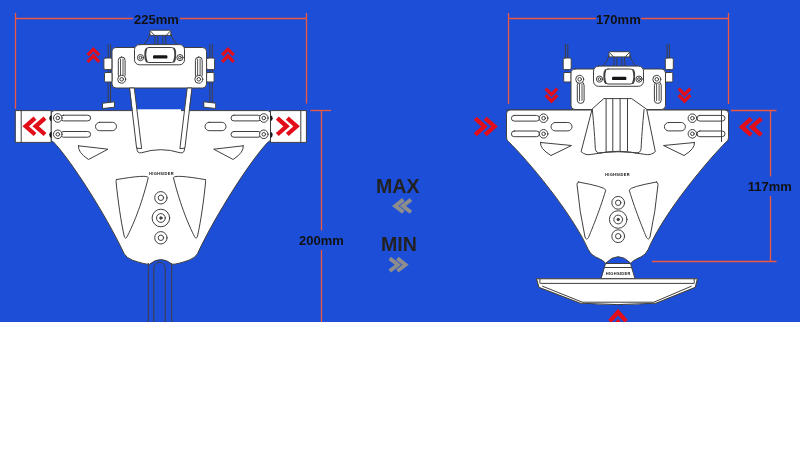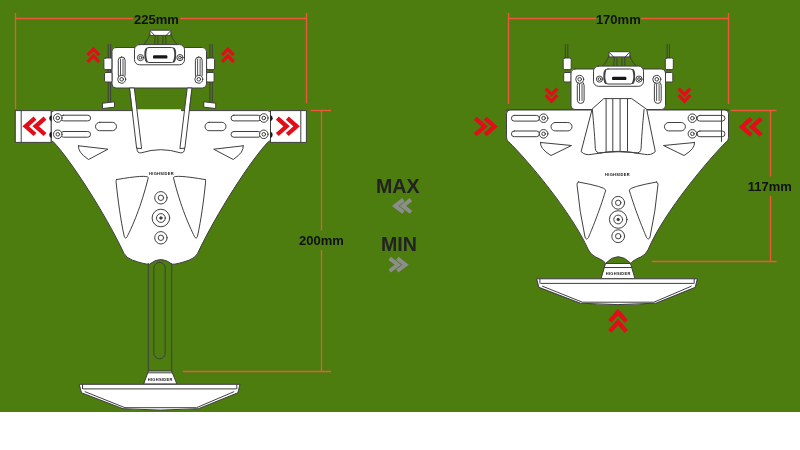--- a/index.html
+++ b/index.html
@@ -1,16 +1,16 @@
 <!DOCTYPE html>
 <html><head>
 <meta charset="utf-8">
 <style>
 html,body{margin:0;padding:0;background:#fff;}
-#wrap{width:800px;height:412px;position:relative;overflow:hidden;background:#4d7c0f;}
+#wrap{width:800px;height:322px;position:relative;overflow:hidden;background:#1d4ed8;}
 svg{display:block;}
 text{font-family:"Liberation Sans",sans-serif;}
 </style>
 </head>
 <body>
 <div id="wrap">
 <svg width="800" height="450" viewBox="0 0 800 450">
 <defs>
 
 <g id="chevL" fill="none" stroke="#e20d18" stroke-width="4.3">

